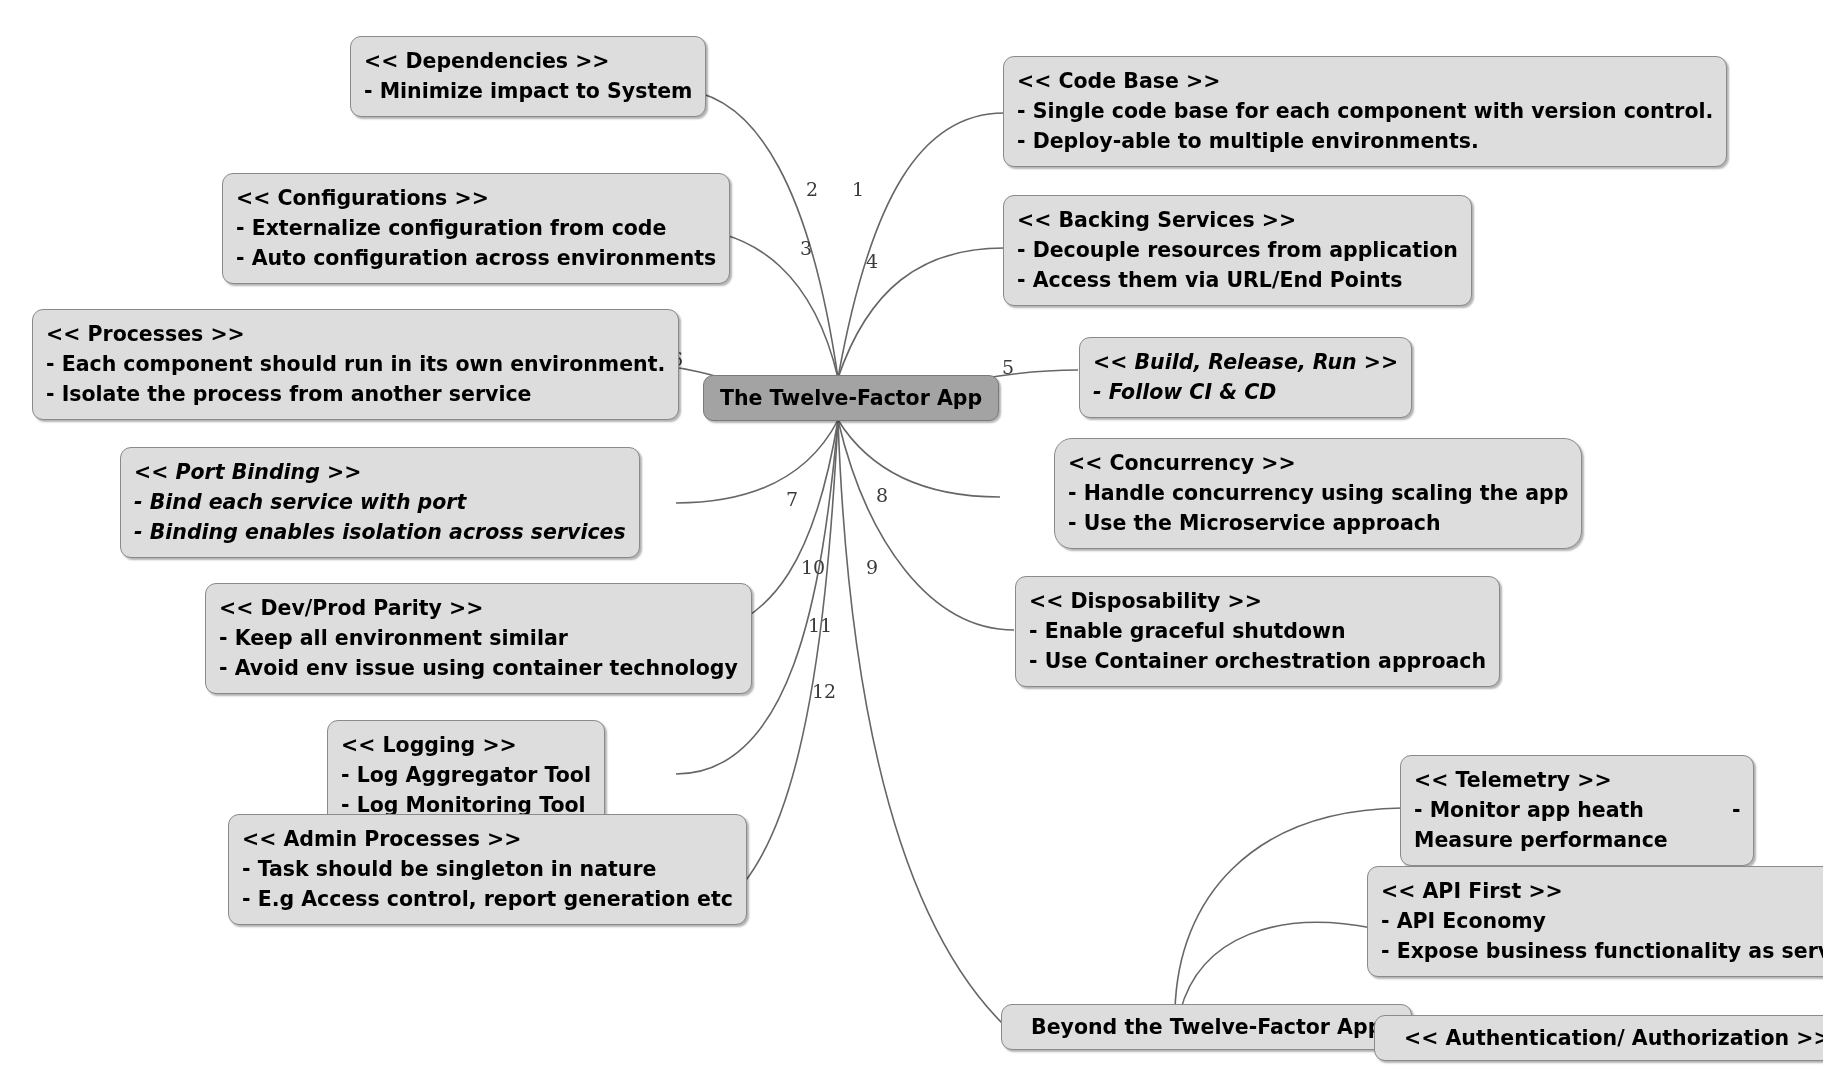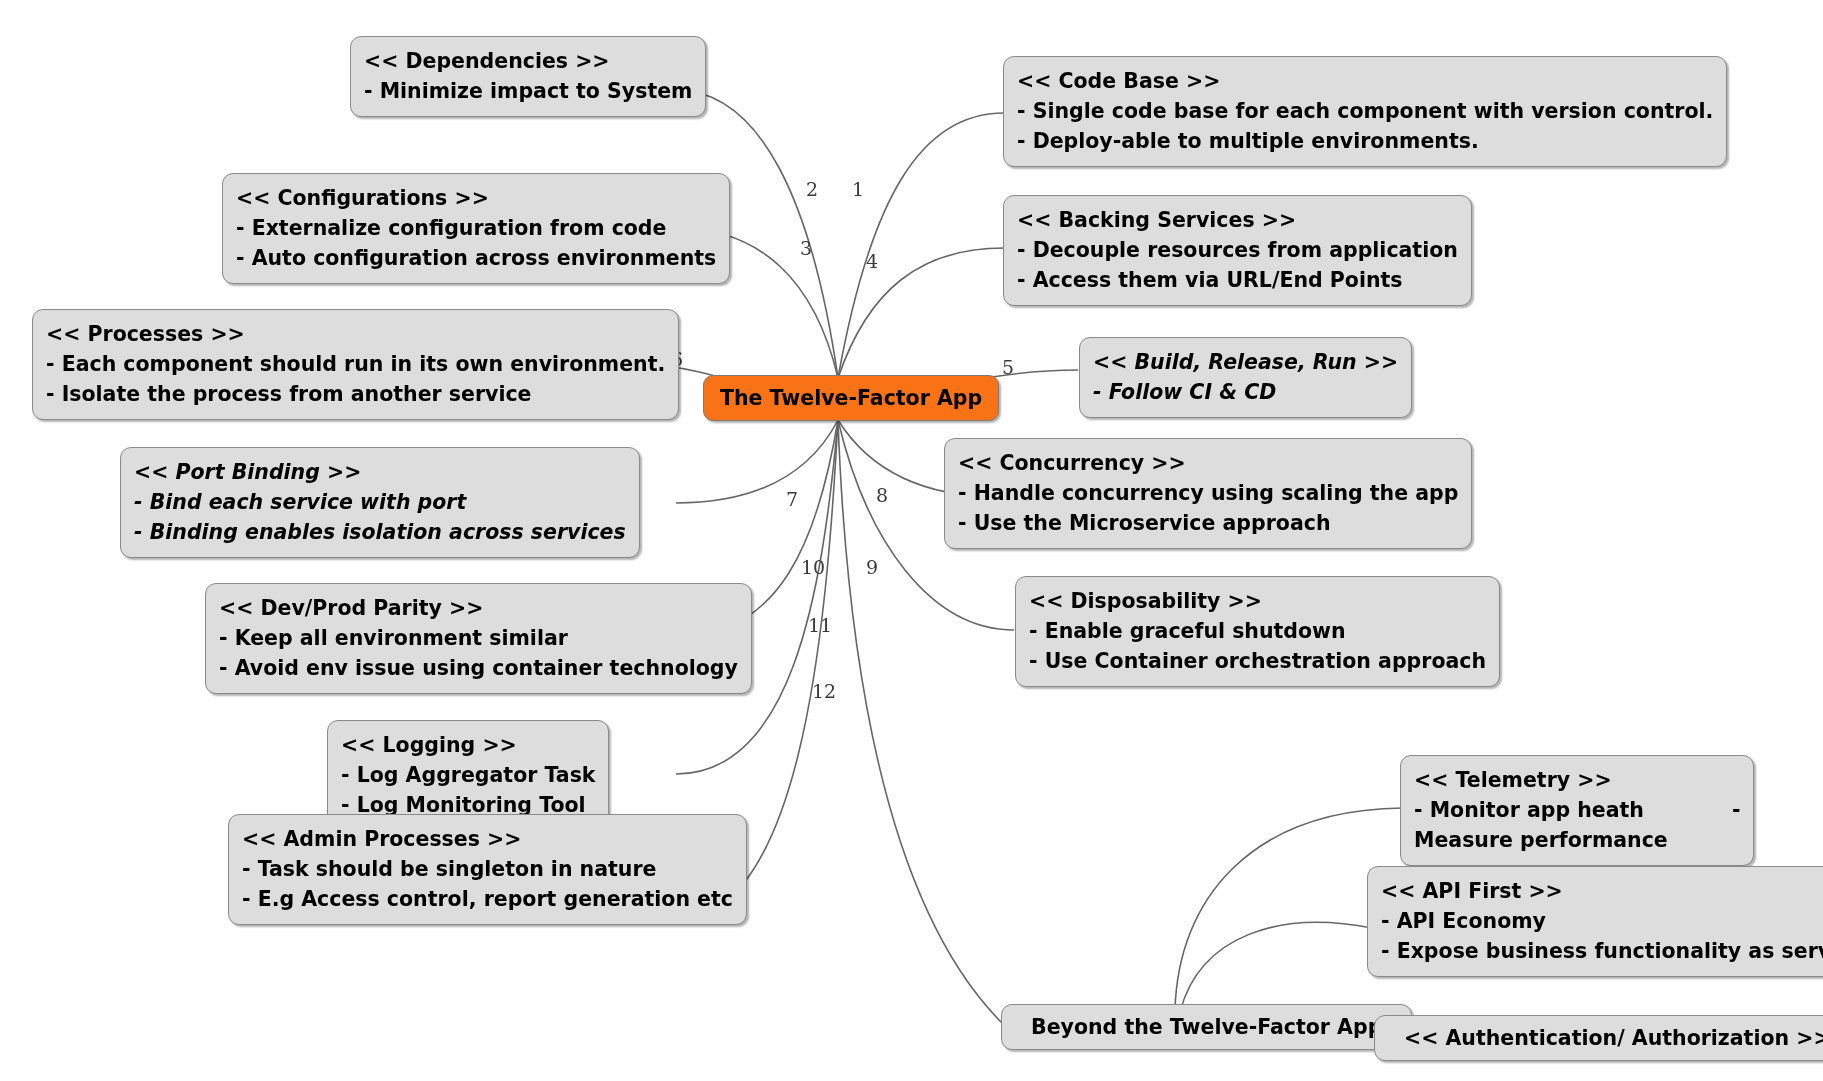--- a/index.html
+++ b/index.html
@@ -44,21 +44,21 @@
     border-radius: 11px;
     box-shadow: 2px 2px 2px rgba(0,0,0,0.30);
     padding: 9px 13px 10px 13px;
     color: #000000;
     font-weight: bold;
     font-size: 20.5px;
     line-height: 30px;
     white-space: nowrap;
   }
   .node.center {
-    background: #f97316;
+    background: #a3a3a3;
     border: 1px solid #7a7a7a;
     border-radius: 10px;
     padding: 8px 16px;
     font-size: 20.5px;
     line-height: 28px;
   }
   .node.beyond {
     padding: 8px 29px;
     line-height: 28px;
   }
@@ -147,41 +147,41 @@
     <span class="line">&lt;&lt; Build, Release, Run &gt;&gt;</span>
     <span class="line">- Follow CI &amp; CD</span>
   </div>
 
   <div class="node" style="left:120px; top:447px;font-style:italic;">
     <span class="line">&lt;&lt; Port Binding &gt;&gt;</span>
     <span class="line">- Bind each service with port</span>
     <span class="line">- Binding enables isolation across services</span>
   </div>
 
-  <div class="node" style="left:944px; top:438px;">
+  <div class="node" style="left:1054px; top:438px;border-radius:18px;">
     <span class="line">&lt;&lt; Concurrency &gt;&gt;</span>
     <span class="line">- Handle concurrency using scaling the app</span>
     <span class="line">- Use the Microservice approach</span>
   </div>
 
   <div class="node" style="left:205px; top:583px;">
     <span class="line">&lt;&lt; Dev/Prod Parity &gt;&gt;</span>
     <span class="line">- Keep all environment similar</span>
     <span class="line">- Avoid env issue using container technology</span>
   </div>
 
   <div class="node" style="left:1015px; top:576px;">
     <span class="line">&lt;&lt; Disposability &gt;&gt;</span>
     <span class="line">- Enable graceful shutdown</span>
     <span class="line">- Use Container orchestration approach</span>
   </div>
 
   <div class="node" style="left:327px; top:720px;">
     <span class="line">&lt;&lt; Logging &gt;&gt;</span>
-    <span class="line">- Log Aggregator Task</span>
+    <span class="line">- Log Aggregator Tool</span>
     <span class="line">- Log Monitoring Tool</span>
   </div>
 
   <div class="node" style="left:1400px; top:755px;">
     <span class="line">&lt;&lt; Telemetry &gt;&gt;</span>
     <span class="line"><span>- Monitor app heath</span><span class="tail-dash">-</span></span>
     <span class="line">Measure performance</span>
   </div>
 
   <div class="node" style="left:228px; top:814px;">

